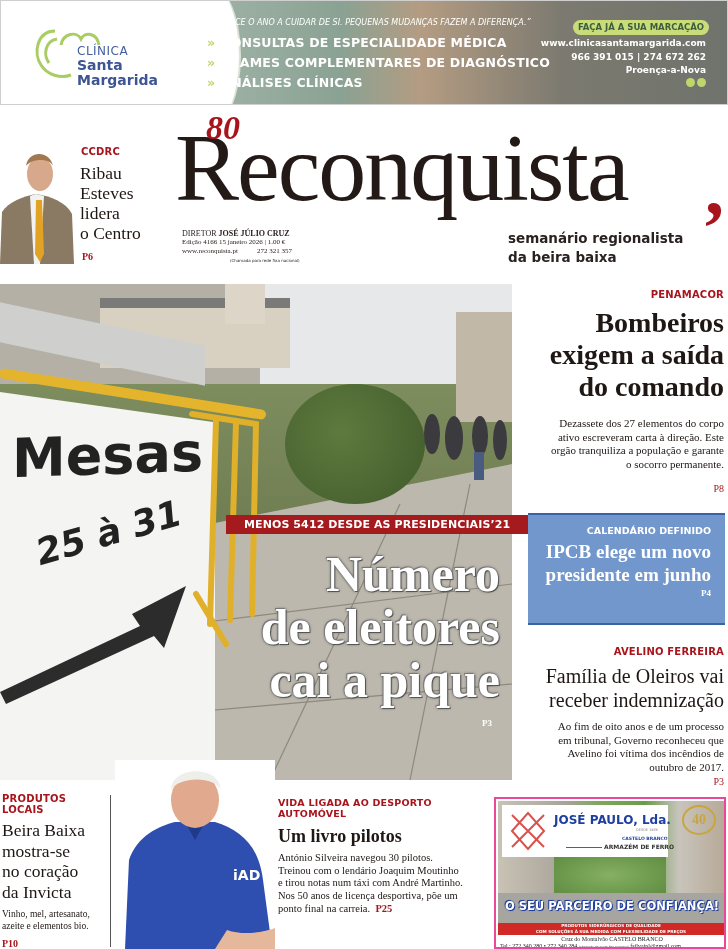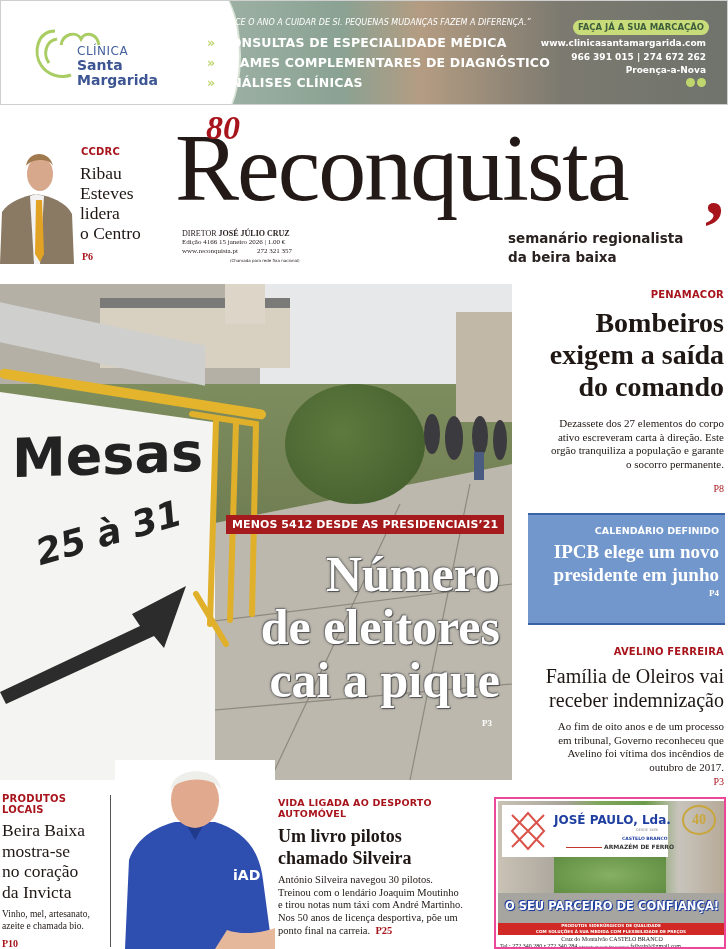--- a/index.html
+++ b/index.html
@@ -36,29 +36,29 @@
 .hero-building{left:100px;top:14px;width:190px;height:70px;background:#d8d1c2;border-top:10px solid #7a7a78}
 .hero-tower{left:225px;top:0;width:40px;height:40px;background:#ddd6c8}
 .hero-bush{left:285px;top:100px;width:140px;height:120px;border-radius:50%;background:radial-gradient(circle at 40% 40%,#5f7a3e,#3f5a2a)}
 .hero-wall{left:0;top:40px;width:205px;height:40px;background:#cfcfcd;transform:skewY(12deg)}
 .hero-rightbldg{left:456px;top:28px;width:56px;height:110px;background:#c1b8a8}
 .sign{left:0;top:108px;width:215px;height:400px;background:#f4f4f2;transform:skewY(8deg);transform-origin:0 0}
 .rail{left:0;top:84px;width:270px;height:10px;background:#e4b52c;border-radius:5px;transform:rotate(9deg);transform-origin:0 0}
 .sign-mesas{left:12px;top:140px;font-family:"DejaVu Sans",sans-serif;font-weight:bold;font-size:54px;color:#222;transform:skewY(-2deg)}
 .sign-num{left:34px;top:228px;font-family:"DejaVu Sans",sans-serif;font-weight:bold;font-style:italic;font-size:36px;color:#222;transform:rotate(-16deg)}
 .sign-arrow{left:0;top:290px;width:200px;height:130px}
-.hero-kicker{left:226px;top:515px;background:#a41a1d;color:#fff;font-family:"DejaVu Sans",sans-serif;font-weight:bold;font-size:11px;padding:3px 6px;letter-spacing:.1px}
+.hero-kicker{left:226px;top:515px;background:#a41a1d;color:#fff;font-family:"DejaVu Sans",sans-serif;font-weight:bold;font-size:11px;padding:3px 18px;letter-spacing:.1px}
 .hero-title{left:222px;top:548px;width:278px;text-align:right;font-family:"Liberation Serif",serif;font-weight:bold;font-size:50px;line-height:53px;color:#fff;text-shadow:1px 1px 0 #555,-1px -1px 0 #777,0 0 3px #333}
 .hero-page{left:482px;top:718px;font-family:"Liberation Serif",serif;font-weight:bold;font-size:9px;color:#fff}
 
 .rc{left:528px;width:200px;text-align:right;padding-right:4px}
 .rc-title{font-family:"Liberation Serif",serif;color:#1e1714}
 .rc-body{font-family:"Liberation Serif",serif;font-size:11.5px;line-height:13.5px;color:#1e1714}
 .rc-page{font-family:"Liberation Serif",serif;font-weight:normal;font-size:10px;color:#a8141c}
-#ipcb{left:528px;top:513px;width:197px;height:112px;background:#7197cc;border-top:2px solid #3a63a6;border-bottom:2px solid #3a63a6;color:#fff;text-align:right;padding:10px 6px 0 6px}
+#ipcb{left:528px;top:513px;width:197px;height:112px;background:#7197cc;border-top:2px solid #3a63a6;border-bottom:2px solid #3a63a6;color:#fff;text-align:right;padding:10px 14px 0 6px}
 
 .bot-left{left:2px;top:793px;width:105px}
 .vdiv{left:110px;top:795px;width:1px;height:152px;background:#555}
 .silveira-photo{left:115px;top:760px;width:160px;height:189px;overflow:hidden}
 .bot-mid{left:278px;top:797px;width:212px}
 #ad-bottom{left:494px;top:797px;width:232px;height:152px;border:2px solid #ec4899;background:#fff;overflow:hidden}
 </style>
 </head>
 <body>
 
@@ -215,42 +215,41 @@
 <div class="abs bot-left">
   <div class="kicker">PRODUTOS LOCAIS</div>
   <div class="serif" style="font-size:17.5px;line-height:20.5px;margin-top:5px">
     <div>Beira Baixa</div>
     <div>mostra-se</div>
     <div>no coração</div>
     <div>da Invicta</div>
   </div>
   <div class="serif" style="font-size:9.5px;line-height:12px;margin-top:6px">
     <div>Vinho, mel, artesanato,</div>
-    <div>azeite e chamada bio.</div>
+    <div>azeite e elementos bio.</div>
   </div>
   <div class="serif red" style="font-size:10px;font-weight:bold;margin-top:6px">P10</div>
 </div>
 <div class="abs vdiv"></div>
 
 <div class="abs silveira-photo">
   <svg width="160" height="189" viewBox="0 0 160 189">
     <rect width="160" height="189" fill="#fff"></rect>
     <path d="M10 189 L14 100 C22 76 44 66 60 62 L100 62 C126 70 144 86 148 120 L156 180 L160 189 Z" fill="#2f4fb0"></path>
     <path d="M70 62 L80 80 L90 62 Z" fill="#1f3a8a"></path>
     <path d="M112 170 C128 176 150 172 160 168 L160 189 L100 189 Z" fill="#e5b89c"></path>
     <ellipse cx="80" cy="40" rx="24" ry="28" fill="#e1a98e"></ellipse>
     <path d="M56 30 C56 6 104 4 106 30 C100 16 64 16 56 30 Z" fill="#eeeeea"></path>
     <text x="118" y="120" fill="#fff" font-family="DejaVu Sans,sans-serif" font-weight="bold" font-size="14">iAD</text>
   </svg>
 </div>
 <div class="abs bot-mid">
   <div class="kicker" style="font-size:9.5px">VIDA LIGADA AO DESPORTO AUTOMÓVEL</div>
   <div class="serif" style="font-weight:bold;font-size:18px;line-height:22px;margin-top:6px">
     <div>Um livro pilotos</div>
-    <div>chamado Silveira</div>
   </div>
   <div class="serif" style="font-size:10.5px;line-height:12.7px;margin-top:5px">
     <div>António Silveira navegou 30 pilotos.</div>
     <div>Treinou com o lendário Joaquim Moutinho</div>
     <div>e tirou notas num táxi com André Martinho.</div>
     <div>Nos 50 anos de licença desportiva, põe um</div>
     <div><span>ponto final na carreia.</span>&nbsp;&nbsp;<b class="red">P25</b></div>
   </div>
 </div>
 

